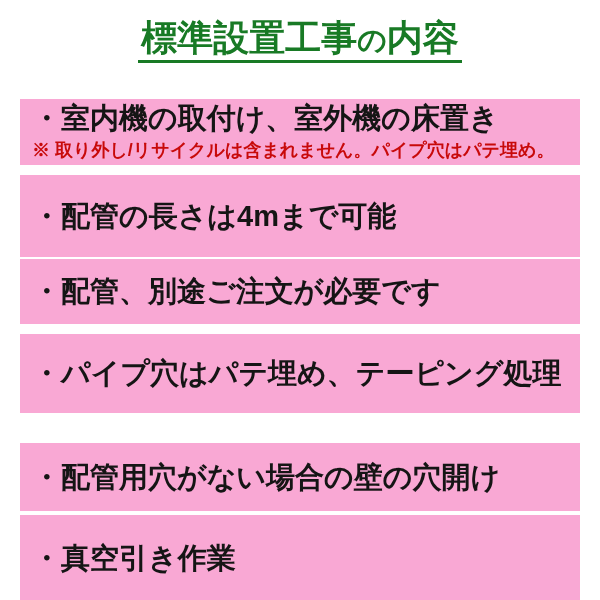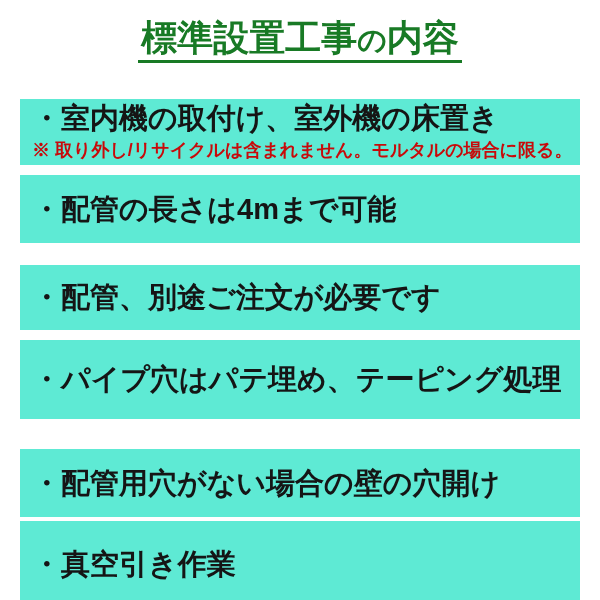--- a/index.html
+++ b/index.html
@@ -24,21 +24,21 @@
     font-size: 36px;
     line-height: 1.15;
     white-space: nowrap;
     border-bottom: 3px solid #187a25;
     padding: 0 3px 2px 3px;
   }
   .page-title .particle {
     font-size: 29px;
   }
   .block {
-    background: #5eead4;
+    background: #f9a8d4;
     margin: 0 20px;
     padding: 0 12px;
     box-sizing: border-box;
     display: flex;
     flex-direction: column;
     justify-content: center;
     color: #151515;
   }
   .item-text {
     font-size: 29px;
@@ -48,38 +48,38 @@
   }
   .b1 .item-text { line-height: 1.15; }
   .note {
     font-size: 18px;
     font-weight: bold;
     color: #c80a0a;
     margin-top: 3px;
     white-space: nowrap;
   }
   .b1 { height: 66px; margin-bottom: 10px; }
-  .b2 { height: 68px; margin-bottom: 22px; }
+  .b2 { height: 82px; margin-bottom: 2px; }
   .b3 { height: 65px; margin-bottom: 10px; }
   .b4 { height: 79px; margin-bottom: 30px; }
   .b5 { height: 68px; margin-bottom: 4px; justify-content: center; }
   .b6 { height: 86px; }
 </style>
 </head>
 <body>
 
 <div class="title-wrap">
   <div class="page-title">
     <span>標準設置工事</span><span class="particle">の</span><span>内容</span>
   </div>
 </div>
 
 <div class="block b1">
   <div class="item-text">・室内機の取付け、室外機の床置き</div>
-  <div class="note">※ 取り外し/リサイクルは含まれません。モルタルの場合に限る。</div>
+  <div class="note">※ 取り外し/リサイクルは含まれません。パイプ穴はパテ埋め。</div>
 </div>
 
 <div class="block b2">
   <div class="item-text">・配管の長さは4mまで可能</div>
 </div>
 
 <div class="block b3">
   <div class="item-text">・配管、別途ご注文が必要です</div>
 </div>
 

